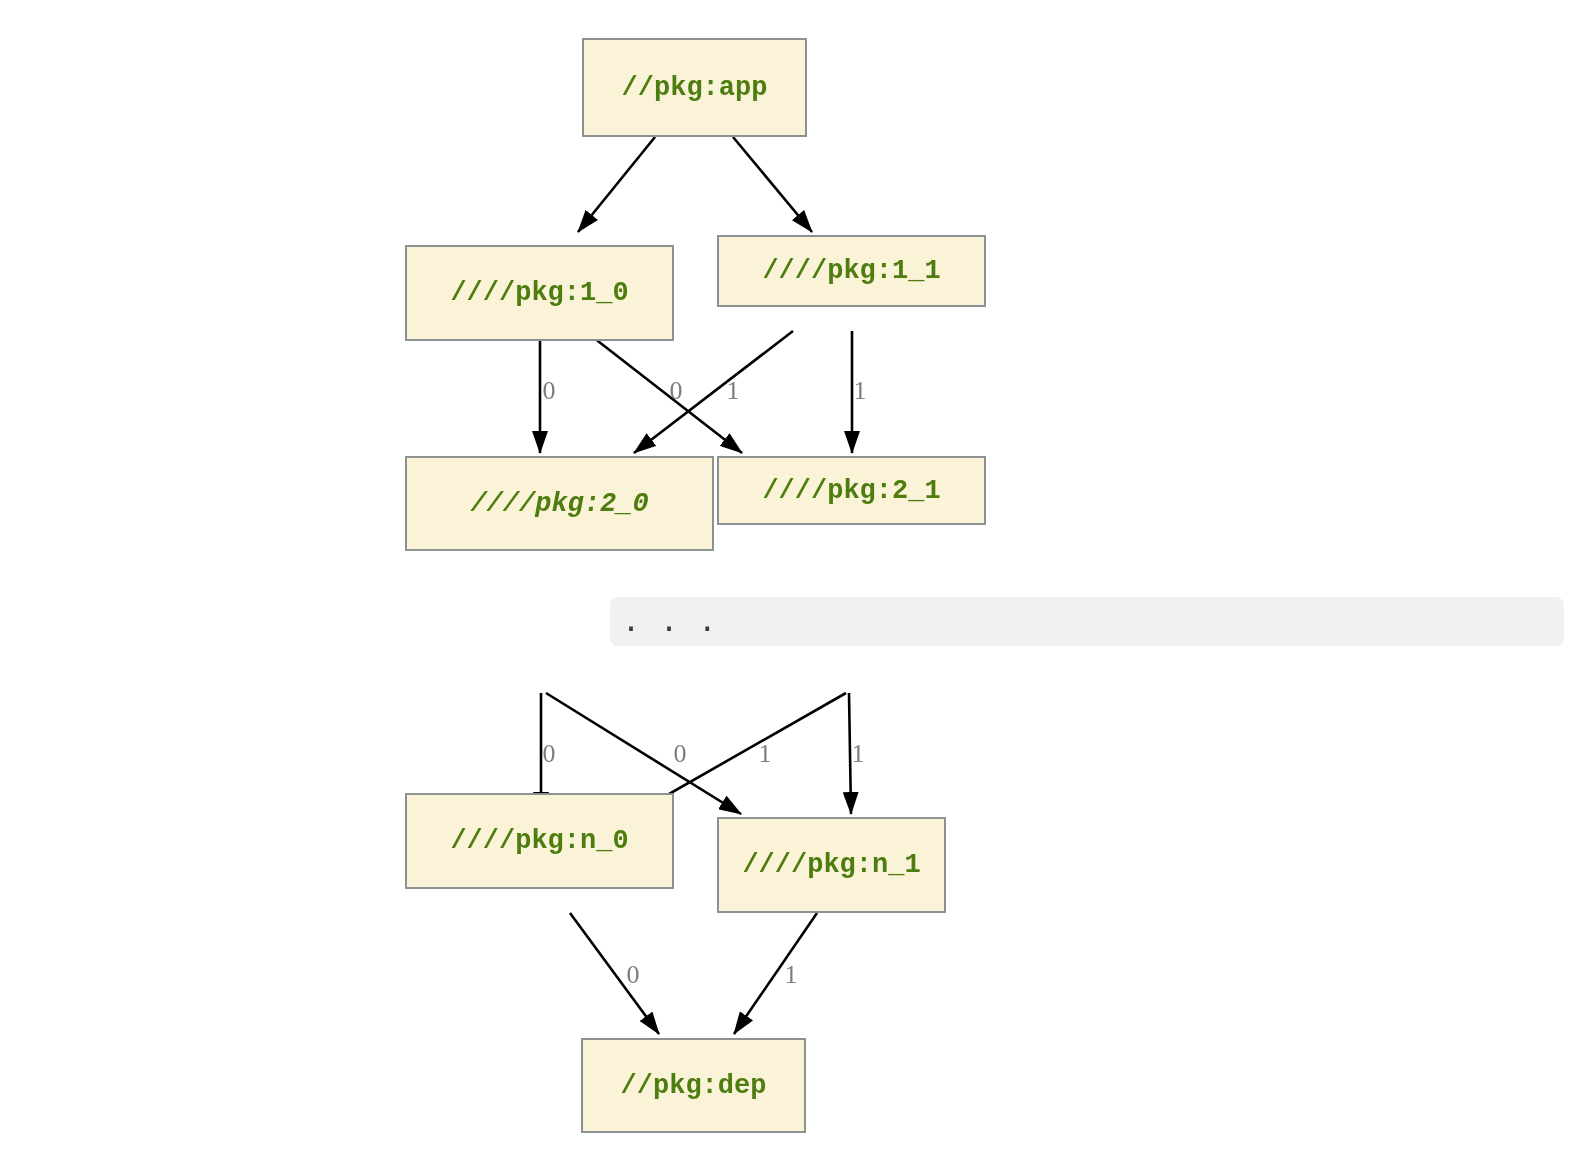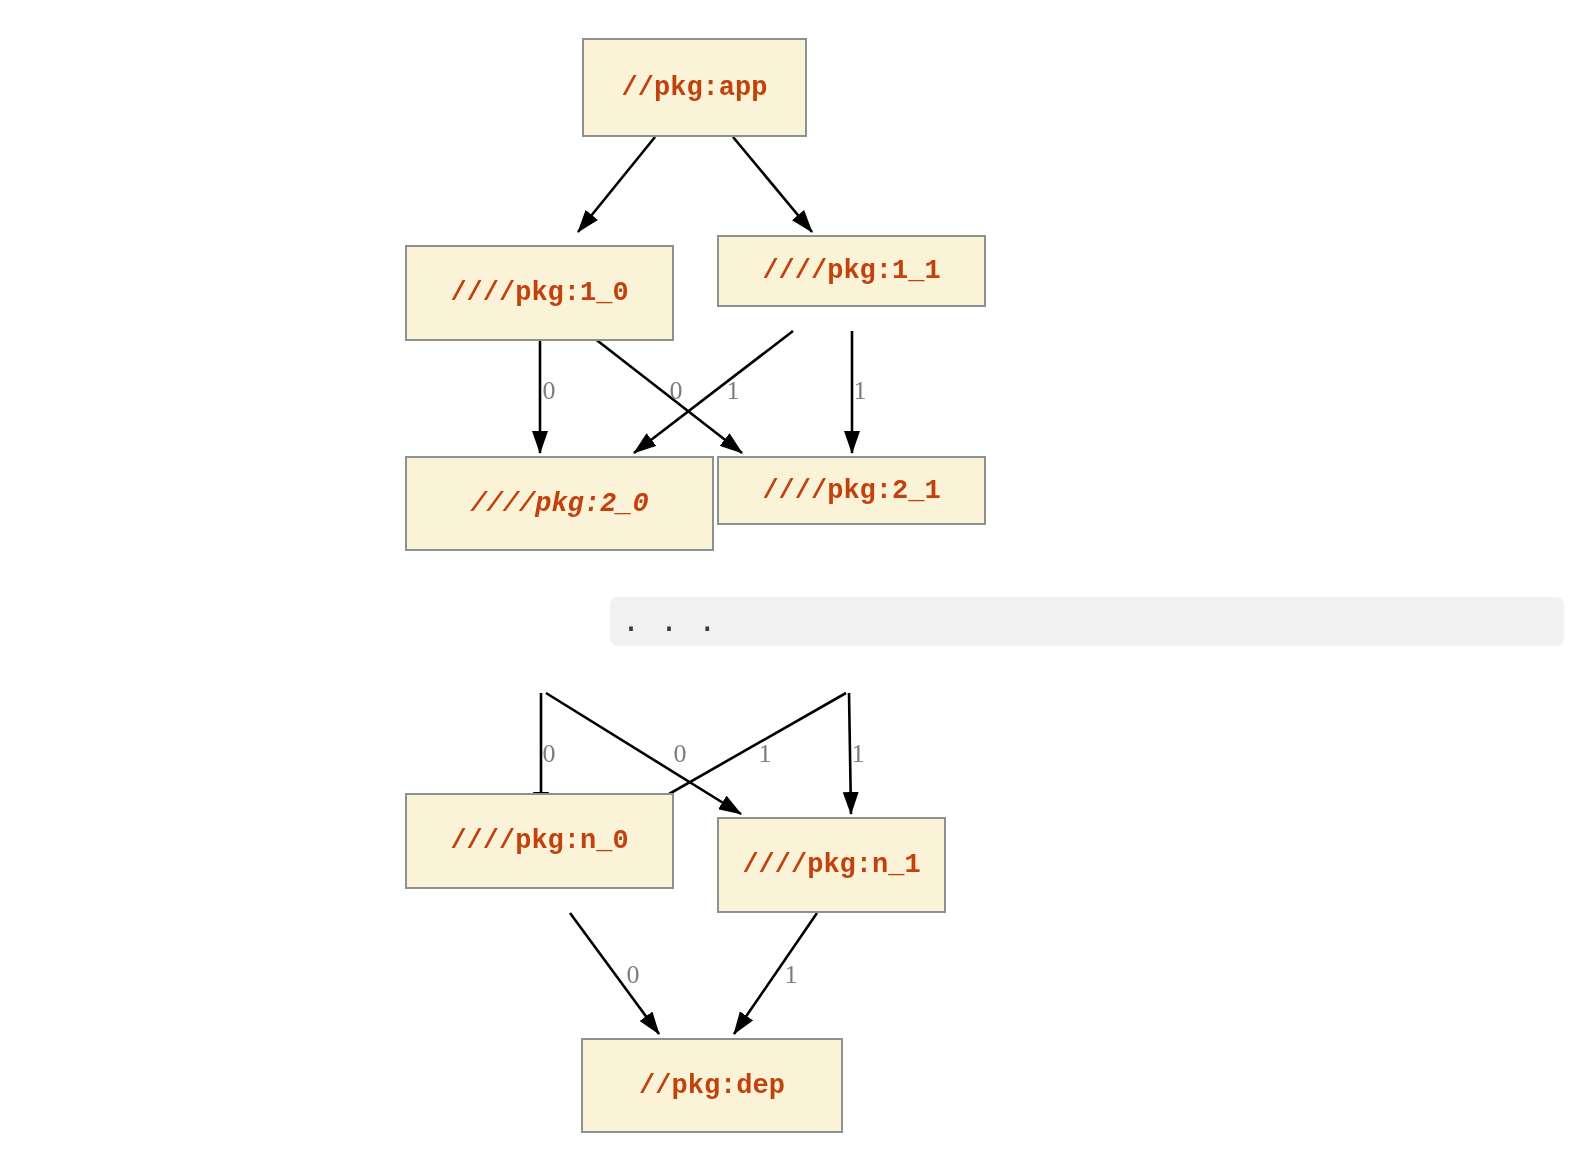--- a/index.html
+++ b/index.html
@@ -28,21 +28,21 @@
     background: #fbf3d8;
     border: 2.4px solid #8c9191;
     display: flex;
     align-items: center;
     justify-content: center;
   }
   .gnode span {
     font-family: "Liberation Mono", monospace;
     font-weight: 700;
     font-size: 27px;
-    color: #c2410c;
+    color: #4d7c0f;
     white-space: pre;
   }
   .edge-line {
     stroke: #000000;
     stroke-width: 2.6;
     fill: none;
   }
   .edge-label {
     font-family: "Liberation Serif", serif;
     font-size: 26px;
@@ -121,21 +121,21 @@
       </div>
       <div class="gnode" style="left: 717px; top: 456px; width: 269px; height: 69px;">
         <span>////pkg:2_1</span>
       </div>
       <div class="gnode" style="left: 405px; top: 793px; width: 269px; height: 96px;">
         <span>////pkg:n_0</span>
       </div>
       <div class="gnode" style="left: 717px; top: 817px; width: 229px; height: 96px; justify-content: center;">
         <span>////pkg:n_1</span>
       </div>
-      <div class="gnode" style="left: 581px; top: 1038px; width: 262px; height: 95px;">
+      <div class="gnode" style="left: 581px; top: 1038px; width: 225px; height: 95px;">
         <span>//pkg:dep</span>
       </div>
     </div>
 
   <div class="ellipsis-band">
     <span>. . .</span>
   </div>
 
 </div>
 

